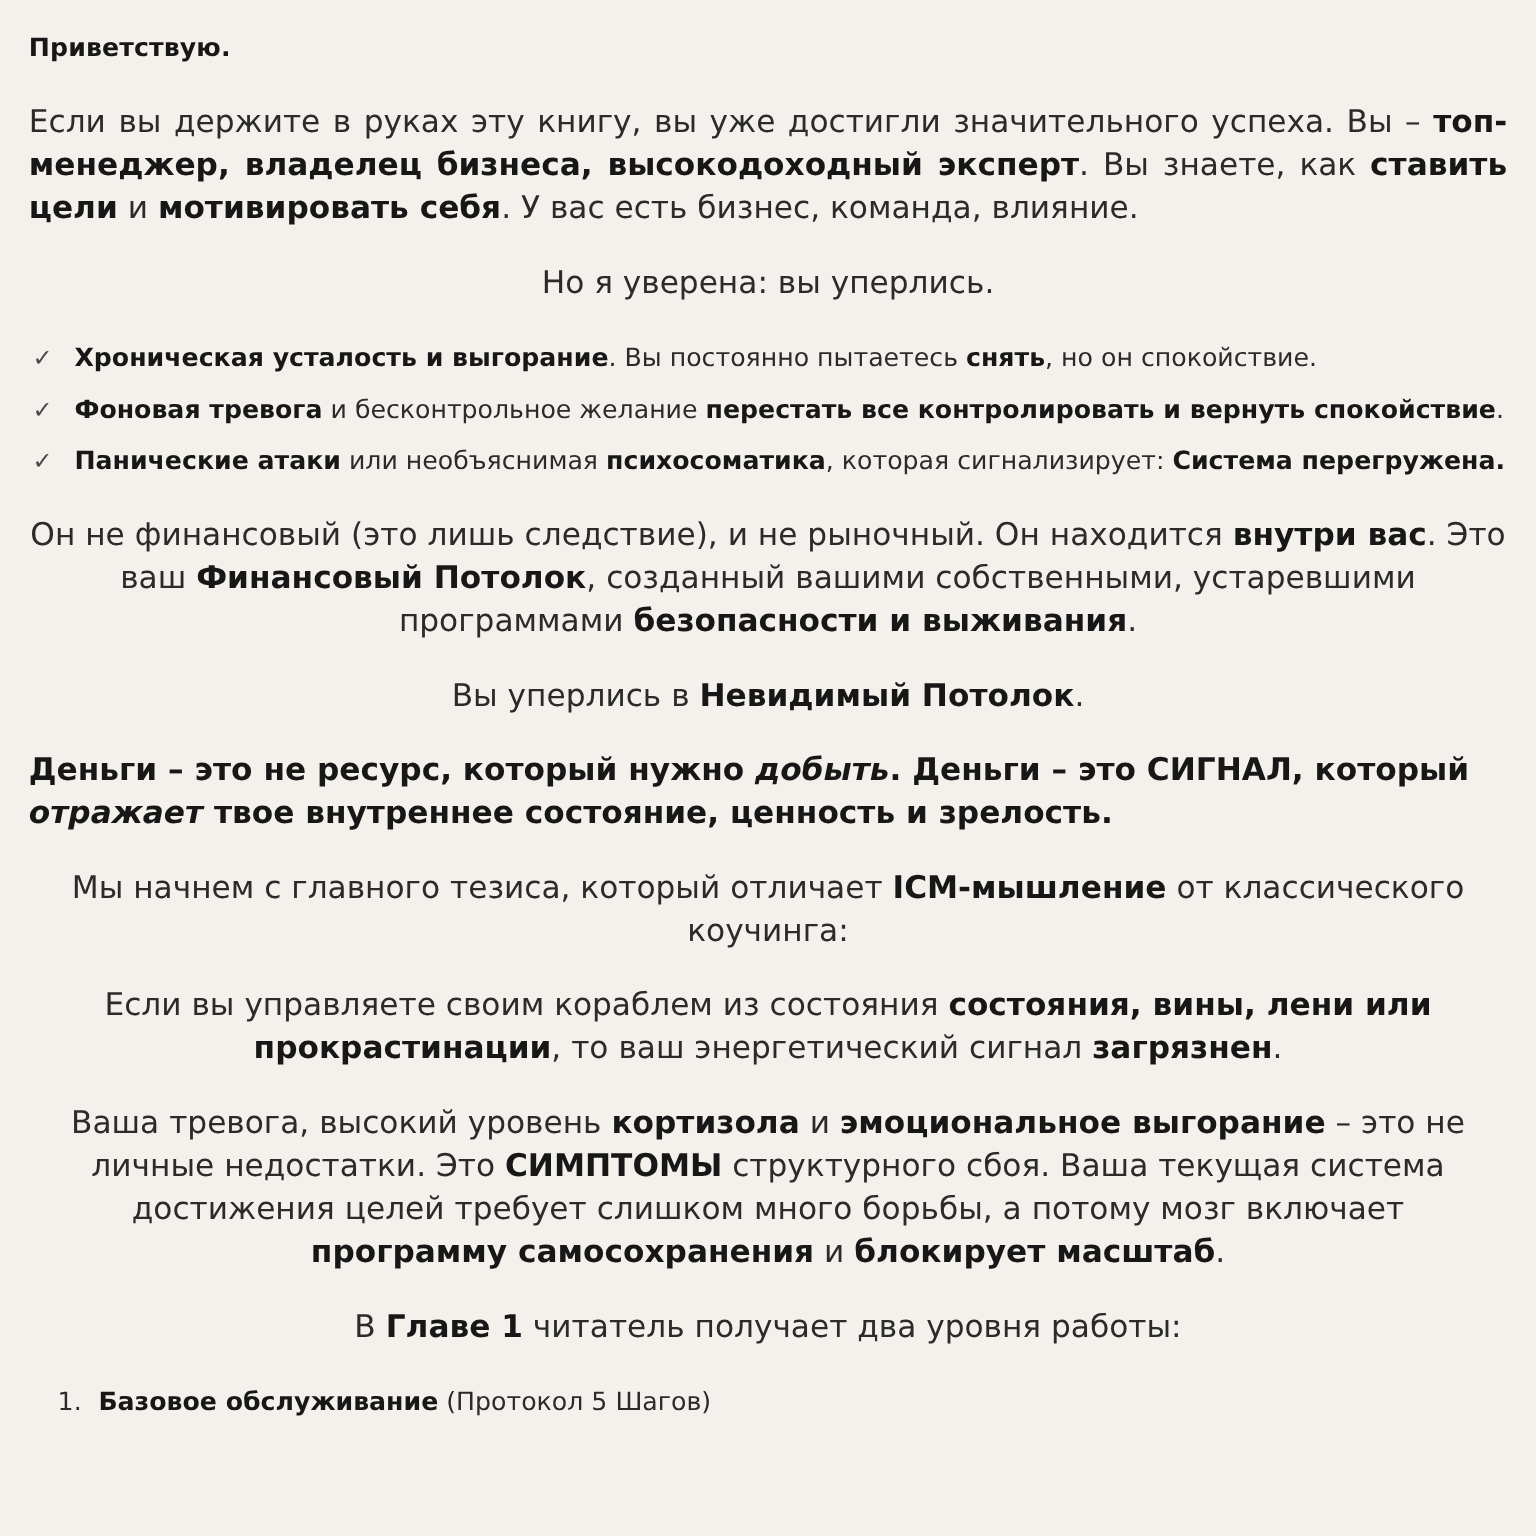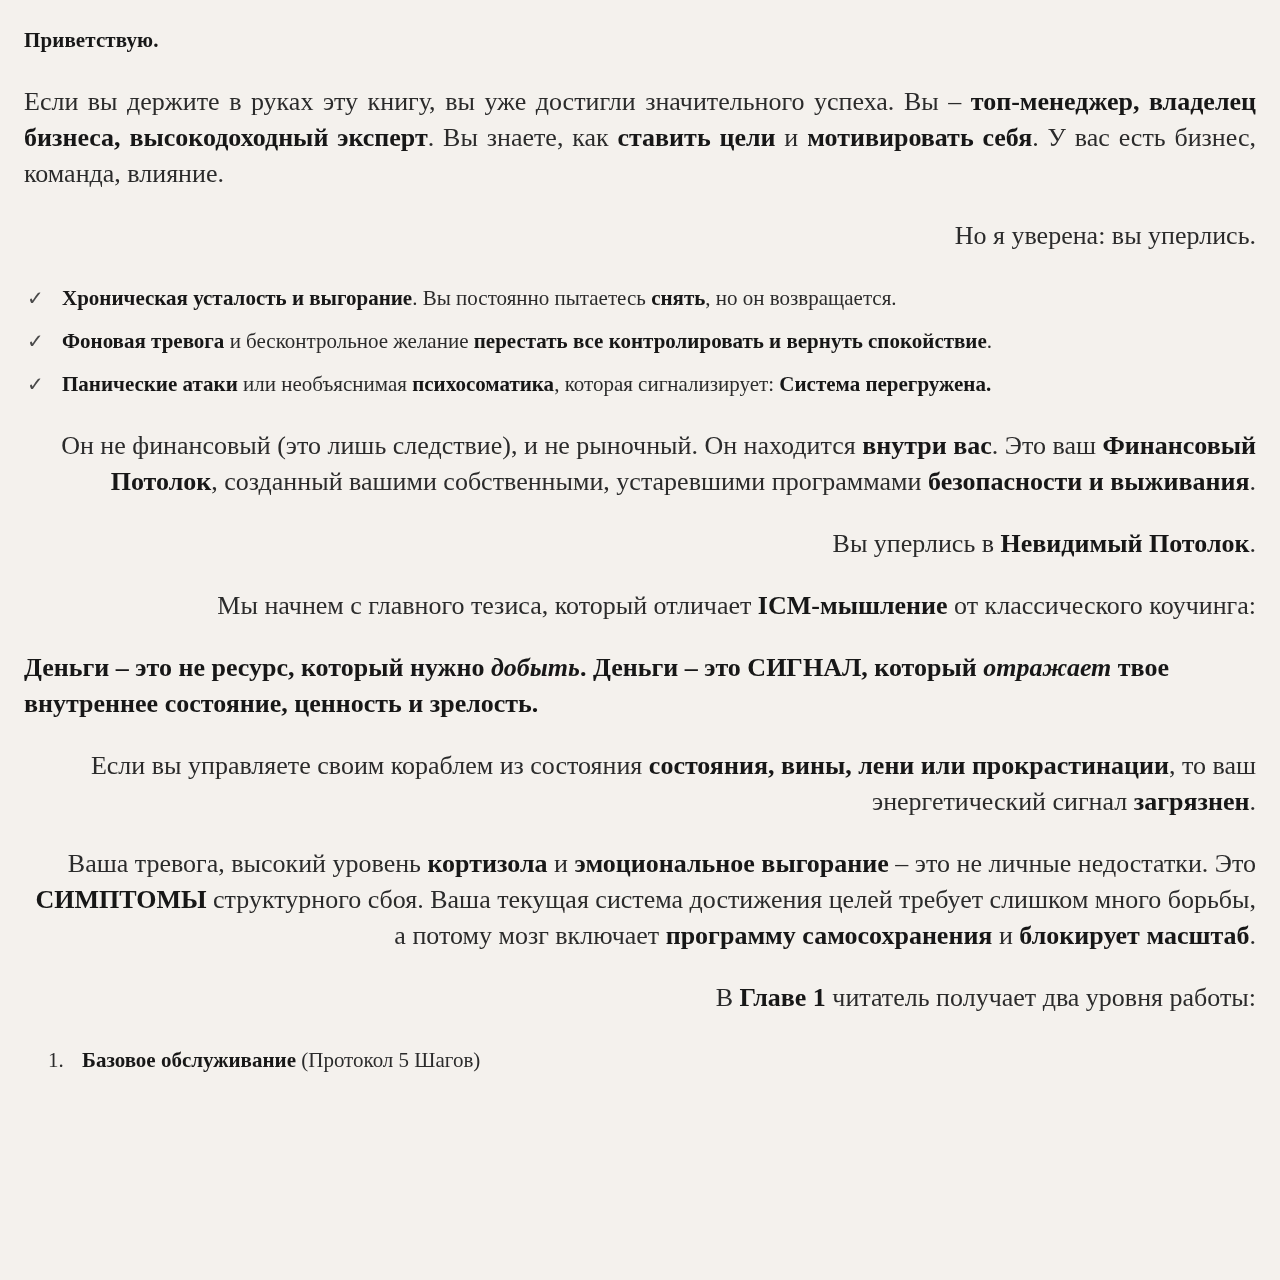--- a/index.html
+++ b/index.html
@@ -17,40 +17,39 @@
   }
   .page {
     box-sizing: border-box;
     width: 1280px;
     padding: 22px 24px 0 24px;
     overflow: hidden;
     max-height: 1280px;
   }
   p, .heading, ul, ol {
     margin: 0;
-    font-family: Liberation Serif, serif;
   }
   .heading {
     font-size: 21px;
     line-height: 36px;
     font-weight: bold;
     color: #1f1f1f;
     letter-spacing: 0.1px;
     margin-bottom: 26px;
   }
   .para {
     font-size: 26px;
     line-height: 36px;
     color: #2b2b2b;
     margin-bottom: 26px;
     text-align: justify;
     text-justify: inter-word;
   }
   .para.left {
-    text-align: right;
+    text-align: center;
   }
   .para b, .heading b, li b {
     font-weight: bold;
     color: #171717;
   }
   .para i, li i {
     font-style: italic;
   }
   .para.strong-block {
     font-weight: bold;
@@ -118,38 +117,38 @@
     <b>Приветствую.</b>
   </div>
 
   <p class="para"><span>Если вы держите в руках эту книгу, вы уже достигли значительного успеха. Вы – </span><b>топ-менеджер, владелец бизнеса, высокодоходный эксперт</b><span>. Вы знаете, как </span><b>ставить цели</b><span> и </span><b>мотивировать себя</b><span>. У вас есть бизнес, команда, влияние.</span></p>
 
   <p class="para left">Но я уверена: вы уперлись.</p>
 
 
   <ul class="check-list">
     <li>
-      <span class="check-mark">✓</span><b>Хроническая усталость и выгорание</b><span>. Вы постоянно пытаетесь </span><b>снять</b><span>, но он возвращается.</span>
+      <span class="check-mark">✓</span><b>Хроническая усталость и выгорание</b><span>. Вы постоянно пытаетесь </span><b>снять</b><span>, но он спокойствие.</span>
     </li>
     <li>
       <span class="check-mark">✓</span><b>Фоновая тревога</b><span> и бесконтрольное желание </span><b>перестать все контролировать и вернуть спокойствие</b><span>.</span>
     </li>
     <li>
       <span class="check-mark">✓</span><b>Панические атаки</b><span> или необъяснимая </span><b>психосоматика</b><span>, которая сигнализирует: </span><b>Система перегружена.</b>
     </li>
   </ul>
 
   <p class="para left"><span>Он не финансовый (это лишь следствие), и не рыночный. Он находится </span><b>внутри вас</b><span>. Это ваш </span><b>Финансовый Потолок</b><span>, созданный вашими собственными, устаревшими программами </span><b>безопасности и выживания</b><span>.</span></p>
 
   <p class="para left"><span>Вы уперлись в </span><b>Невидимый Потолок</b><span>.</span></p>
 
 
+  <p class="para strong-block"><span>Деньги – это не ресурс, который нужно </span><i>добыть</i><span>. Деньги – это СИГНАЛ, который </span><i>отражает</i><span> твое внутреннее состояние, ценность и зрелость.</span></p>
+
   <p class="para left"><span>Мы начнем с главного тезиса, который отличает </span><b>ICM-мышление</b><span> от классического коучинга:</span></p>
-
-  <p class="para strong-block"><span>Деньги – это не ресурс, который нужно </span><i>добыть</i><span>. Деньги – это СИГНАЛ, который </span><i>отражает</i><span> твое внутреннее состояние, ценность и зрелость.</span></p>
 
   <p class="para left"><span>Если вы управляете своим кораблем из состояния </span><b>состояния, вины, лени или прокрастинации</b><span>, то ваш энергетический сигнал </span><b>загрязнен</b><span>.</span></p>
 
   <p class="para left"><span>Ваша тревога, высокий уровень </span><b>кортизола</b><span> и </span><b>эмоциональное выгорание</b><span> – это не личные недостатки. Это </span><b>СИМПТОМЫ</b><span> структурного сбоя. Ваша текущая система достижения целей требует слишком много борьбы, а потому мозг включает </span><b>программу самосохранения</b><span> и </span><b>блокирует масштаб</b><span>.</span></p>
 
   <p class="para left"><span>В </span><b>Главе 1</b><span> читатель получает два уровня работы:</span></p>
 
   <ol class="num-list">
     <li>
       <span class="num">1.</span><b>Базовое обслуживание</b><span> (Протокол 5 Шагов)</span>

